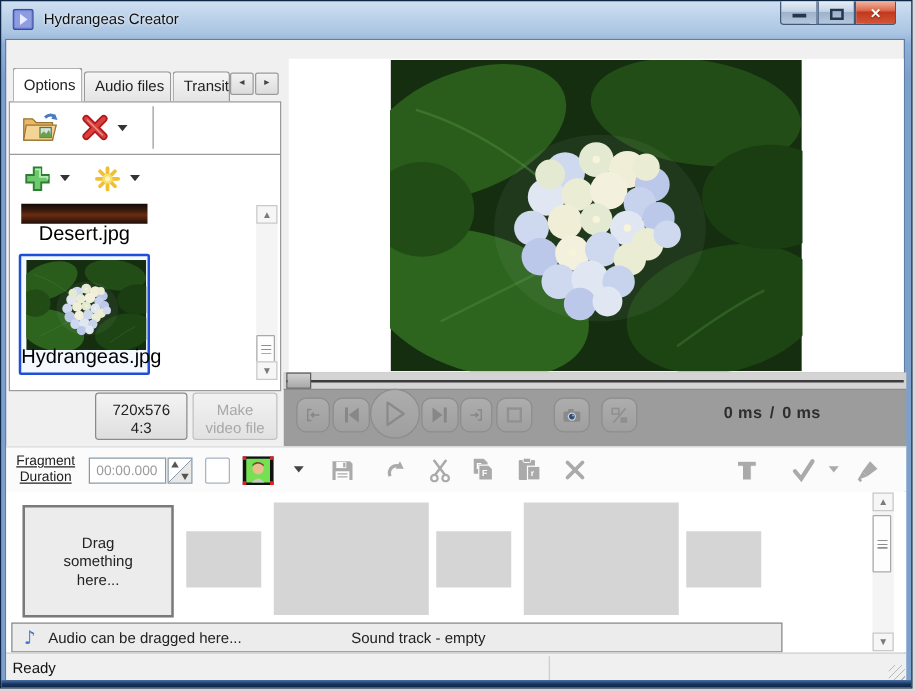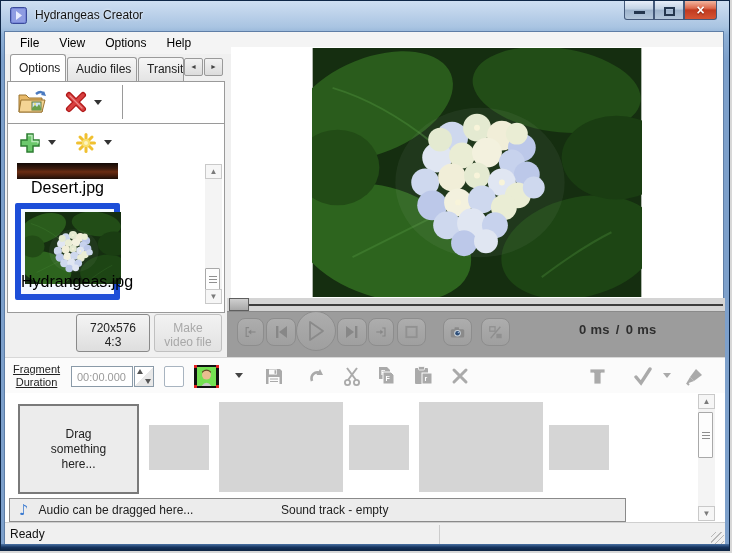--- a/index.html
+++ b/index.html
@@ -40,21 +40,21 @@
   .toolsep-v{width:1px;height:34px;background:#9a9a9a;margin-left:20px;}
   .toolsep-h{position:absolute;left:0;right:0;top:41px;height:1px;background:#9a9a9a;}
   .toolrow2{position:absolute;left:0;top:42px;right:0;height:37px;display:flex;align-items:center;padding-left:10px;}
   .toolbtn{display:flex;align-items:center;justify-content:center;border:none;background:transparent;padding:0;}
   .dd-arrow{width:0;height:0;border-left:4px solid transparent;border-right:4px solid transparent;border-top:5px solid #333;margin-left:6px;}
   
   .photolist{position:absolute;left:0;top:79px;right:0;bottom:0;background:#fff;overflow:hidden;}
   .thumb-label{font-size:16px;color:#000;text-align:center;}
   .desert-item{position:absolute;left:9px;top:2px;width:101px;}
   .desert-strip{width:101px;height:16px;background:linear-gradient(180deg,#120a06,#3c1c0e 35%,#6b2c12 55%,#431c0c 80%,#1c0e08);}
-  .hyd-item{position:absolute;left:7px;top:42px;width:105px;height:97px;border:6px solid #1d4ed8;border-radius:2px;background:#f4f9ff;}
+  .hyd-item{position:absolute;left:7px;top:42px;width:105px;height:97px;border:2px solid #1d4ed8;border-radius:2px;background:#f4f9ff;}
   .hyd-img{position:absolute;left:4px;top:3px;width:96px;height:72px;}
   .hyd-item .thumb-label{position:absolute;left:0;right:0;bottom:3px;}
   
   .vscroll{position:absolute;width:17px;background:#f2f2f2;border:1px solid #d0d0d0;}
   .vs-arrow{position:absolute;left:0;right:0;height:15px;background:#f6f6f6;border:1px solid #c9c9c9;color:#7a7a7a;font-size:8px;text-align:center;line-height:13px;}
   .vs-thumb{position:absolute;left:0;width:15px;background:#fdfdfd;border:1px solid #a9a9a9;border-radius:1px;display:flex;align-items:center;justify-content:center;}
   .vs-grip{width:8px;height:7px;background:repeating-linear-gradient(180deg,#8f8f8f 0 1px,transparent 1px 3px);}
   .list-scroll{right:2px;top:3px;height:140px;border:none;background:#f4f4f4;}
   
   .res-btn{position:absolute;left:71px;top:282px;width:74px;height:38px;background:linear-gradient(180deg,#f4f4f4,#dedede);
@@ -177,26 +177,20 @@
           <div class="glyph-max"></div>
         </div>
       <div class="winbtn close">
           <span class="glyph-close">×</span>
         </div>
     </div>
   </div>
 
   <div class="content">
 
-    <div class="menubar">
-      <span class="menu-item">File</span>
-      <span class="menu-item">View</span>
-      <span class="menu-item">Options</span>
-      <span class="menu-item">Help</span>
-    </div>
 
     <div class="tabstrip">
       <div class="tab active" style="left:3px;width:56px;">Options</div>
       <div class="tab" style="left:60px;width:70px;">Audio files</div>
       <div class="tab" style="left:131px;width:46px;">Transiti</div>
       <div class="tab-scroll" style="left:177px;">◄</div>
       <div class="tab-scroll" style="left:197px;">►</div>
     </div>
 
     <div class="panel">

